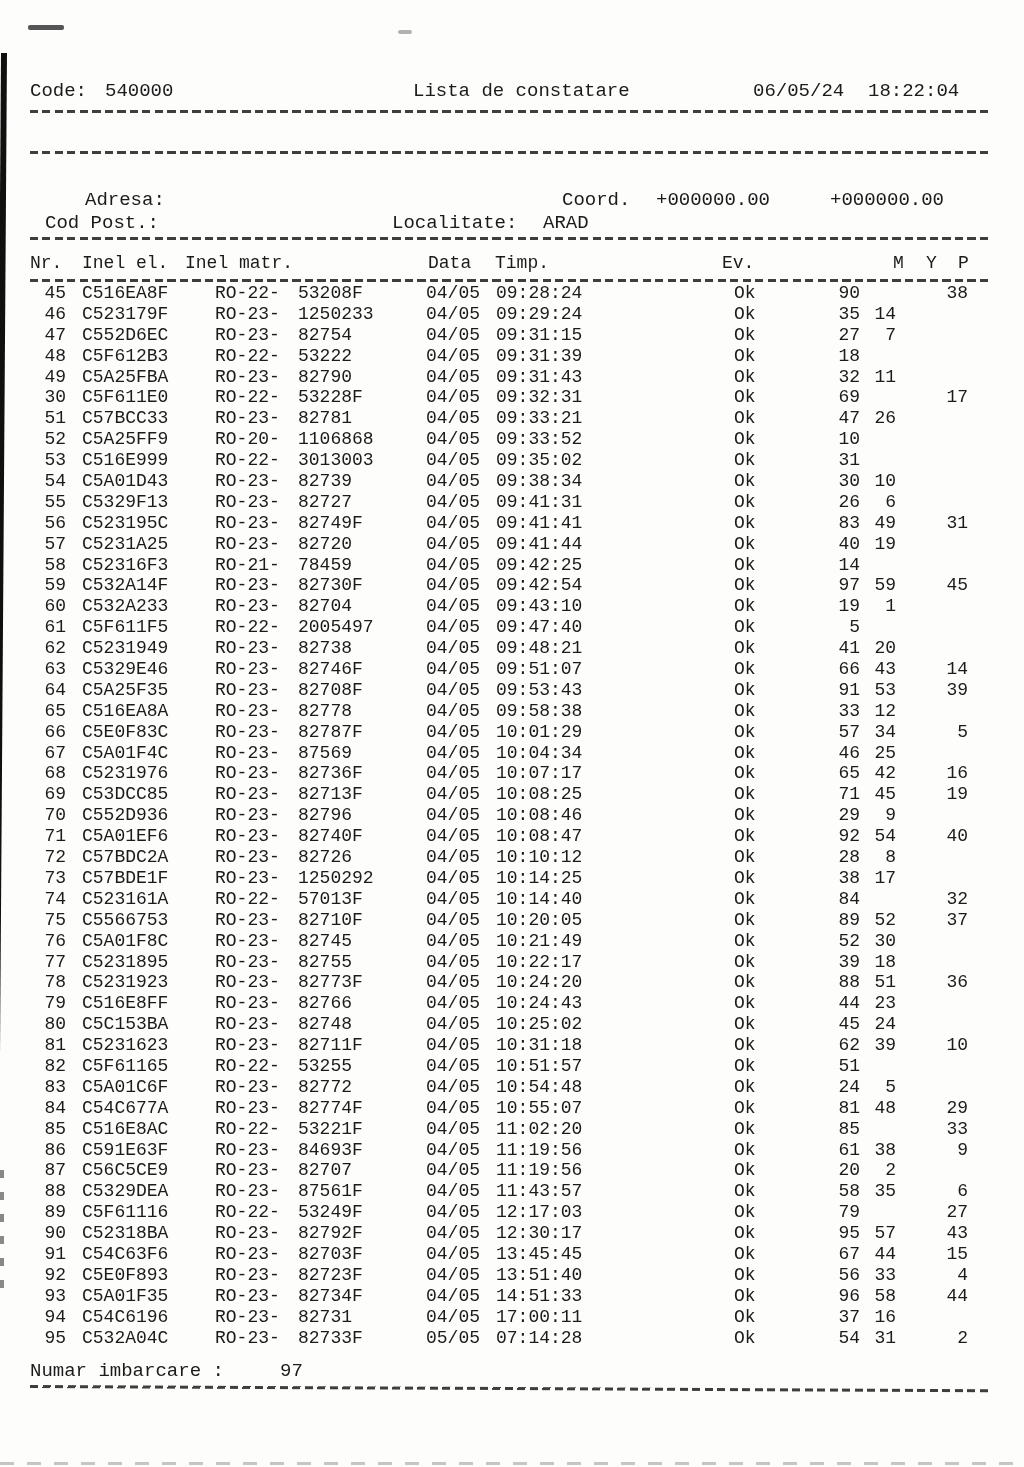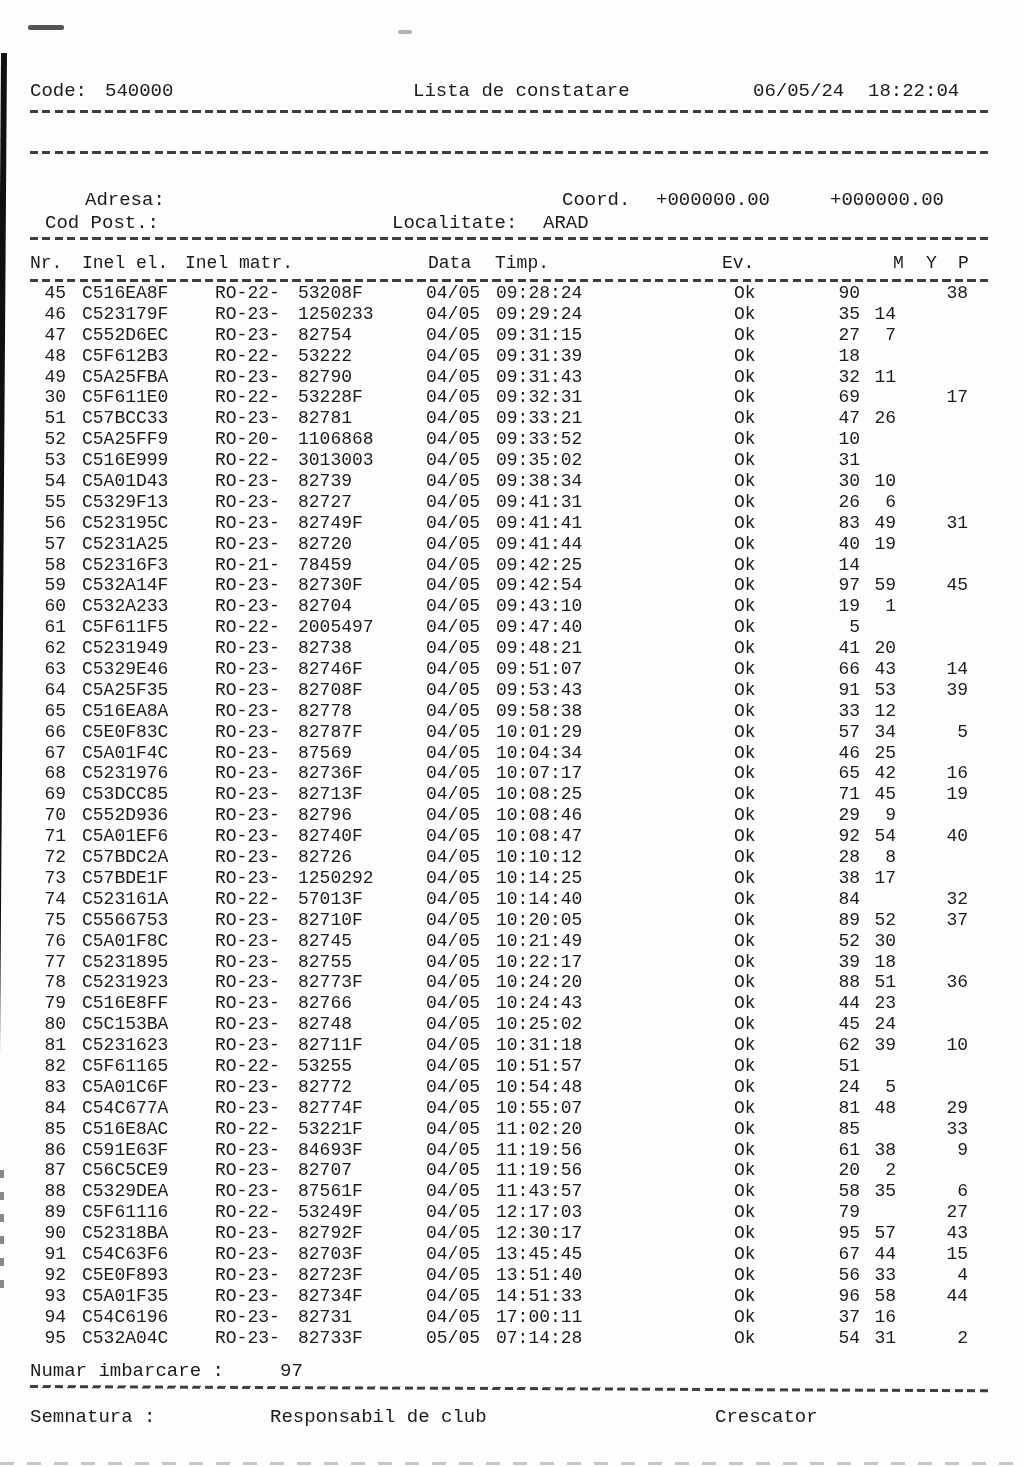--- a/index.html
+++ b/index.html
@@ -156,19 +156,14 @@
       <div class="row"><span class="cell c-nr">93</span><span class="cell c-inel">C5A01F35</span><span class="cell c-pre">RO-23-</span><span class="cell c-matr">82734F</span><span class="cell c-data">04/05</span><span class="cell c-timp">14:51:33</span><span class="cell c-ev">Ok</span><span class="cell c-m">96</span><span class="cell c-y">58</span><span class="cell c-p">44</span></div>
       <div class="row"><span class="cell c-nr">94</span><span class="cell c-inel">C54C6196</span><span class="cell c-pre">RO-23-</span><span class="cell c-matr">82731</span><span class="cell c-data">04/05</span><span class="cell c-timp">17:00:11</span><span class="cell c-ev">Ok</span><span class="cell c-m">37</span><span class="cell c-y">16</span><span class="cell c-p"></span></div>
       <div class="row"><span class="cell c-nr">95</span><span class="cell c-inel">C532A04C</span><span class="cell c-pre">RO-23-</span><span class="cell c-matr">82733F</span><span class="cell c-data">05/05</span><span class="cell c-timp">07:14:28</span><span class="cell c-ev">Ok</span><span class="cell c-m">54</span><span class="cell c-y">31</span><span class="cell c-p">2</span></div>
     </div>
 
   <div class="abs-line" style="top:1335px">
     <span style="left:0">Numar imbarcare :</span>
     <span style="left:250px">97</span>
   </div>
   <div class="dashes slope" style="top:1360px"></div>
-  <div class="abs-line" style="top:1381px">
-    <span style="left:0">Semnatura :</span>
-    <span style="left:240px">Responsabil de club</span>
-    <span style="left:685px">Crescator</span>
-  </div>
 
 </div>
 
 </body></html>

